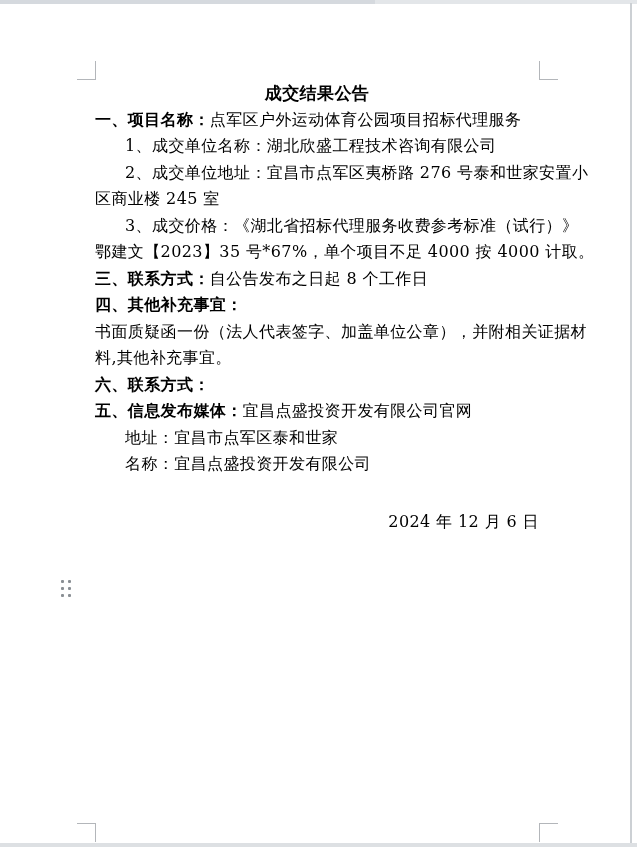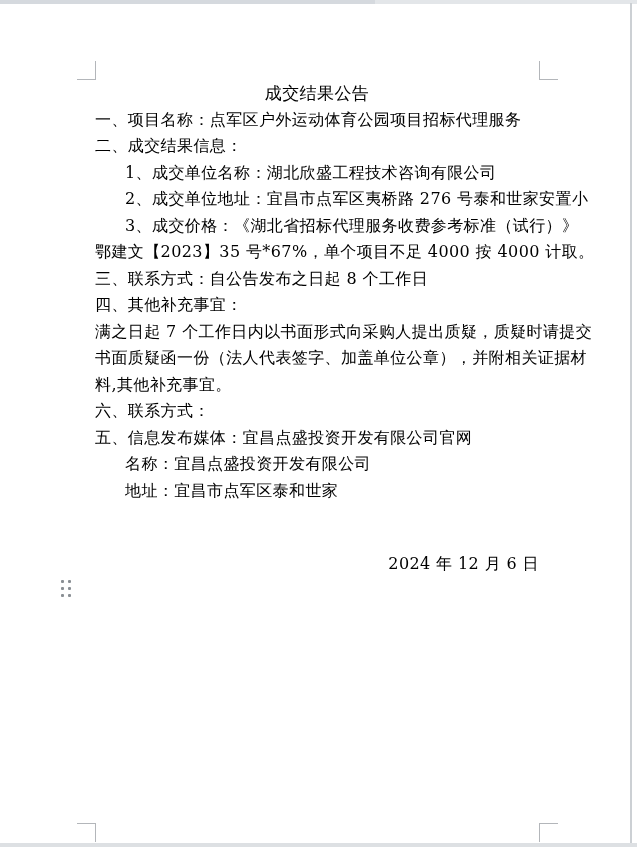--- a/index.html
+++ b/index.html
@@ -50,26 +50,26 @@
   
   .doc {
     position: absolute;
     left: 95px; top: 80px; width: 444px;
     font-size: 16px;
     line-height: 26.5px;
     letter-spacing: 0.4px;
     white-space: nowrap;
   }
   .line { min-height: 26.5px; }
-  .line .b { font-weight: 400; }
+  .line .b { font-weight: 700; }
   .center { text-align: center; }
   .right { text-align: right; }
   .ind { padding-left: 30px; }
   .title { font-size: 17px; }
-  .date-line { margin-top: 20px; }
+  .date-line { margin-top: 5px; }
 </style>
 </head>
 <body>
 
 <div class="top-band-left"></div>
 <div class="top-band-right"></div>
 <div class="right-border"></div>
 <div class="bottom-band"></div>
 
 <div class="crop crop-tl"></div>
@@ -82,29 +82,28 @@
     <i></i>
   <i></i>
     <i></i>
   <i></i>
     <i></i>
 </div>
 
 <div class="doc">
   <div class="line center title"><span class="b">成交结果公告</span></div>
   <div class="line"><span class="b">一、项目名称：</span><span class="t">点军区户外运动体育公园项目招标代理服务</span></div>
-  <div class="line"><span class="b">二、成交结果信息：</span></div>
   <div class="line ind"><span class="t">1、成交单位名称：湖北欣盛工程技术咨询有限公司</span></div>
   <div class="line ind"><span class="t">2、成交单位地址：宜昌市点军区夷桥路 276 号泰和世家安置小</span></div>
+  <div class="line"><span class="t">区商业楼 245 室</span></div>
   <div class="line ind"><span class="t">3、成交价格：《湖北省招标代理服务收费参考标准（试行）》</span></div>
   <div class="line"><span class="t">鄂建文【2023】35 号*67%，单个项目不足 4000 按 4000 计取。</span></div>
   <div class="line"><span class="b">三、联系方式：</span><span class="t">自公告发布之日起 8 个工作日</span></div>
   <div class="line"><span class="b">四、其他补充事宜：</span></div>
-  <div class="line"><span class="t">满之日起 7 个工作日内以书面形式向采购人提出质疑，质疑时请提交</span></div>
   <div class="line"><span class="t">书面质疑函一份（法人代表签字、加盖单位公章），并附相关证据材</span></div>
   <div class="line"><span class="t">料,其他补充事宜。</span></div>
   <div class="line"><span class="b">六、联系方式：</span></div>
   <div class="line"><span class="b">五、信息发布媒体：</span><span class="t">宜昌点盛投资开发有限公司官网</span></div>
+  <div class="line ind"><span class="t">地址：宜昌市点军区泰和世家</span></div>
   <div class="line ind"><span class="t">名称：宜昌点盛投资开发有限公司</span></div>
-  <div class="line ind"><span class="t">地址：宜昌市点军区泰和世家</span></div>
   <div class="line"><span class="t"></span></div>
   <div class="line right date-line"><span class="t">2024 年 12 月 6 日</span></div>
 </div>
 
 </body></html>

